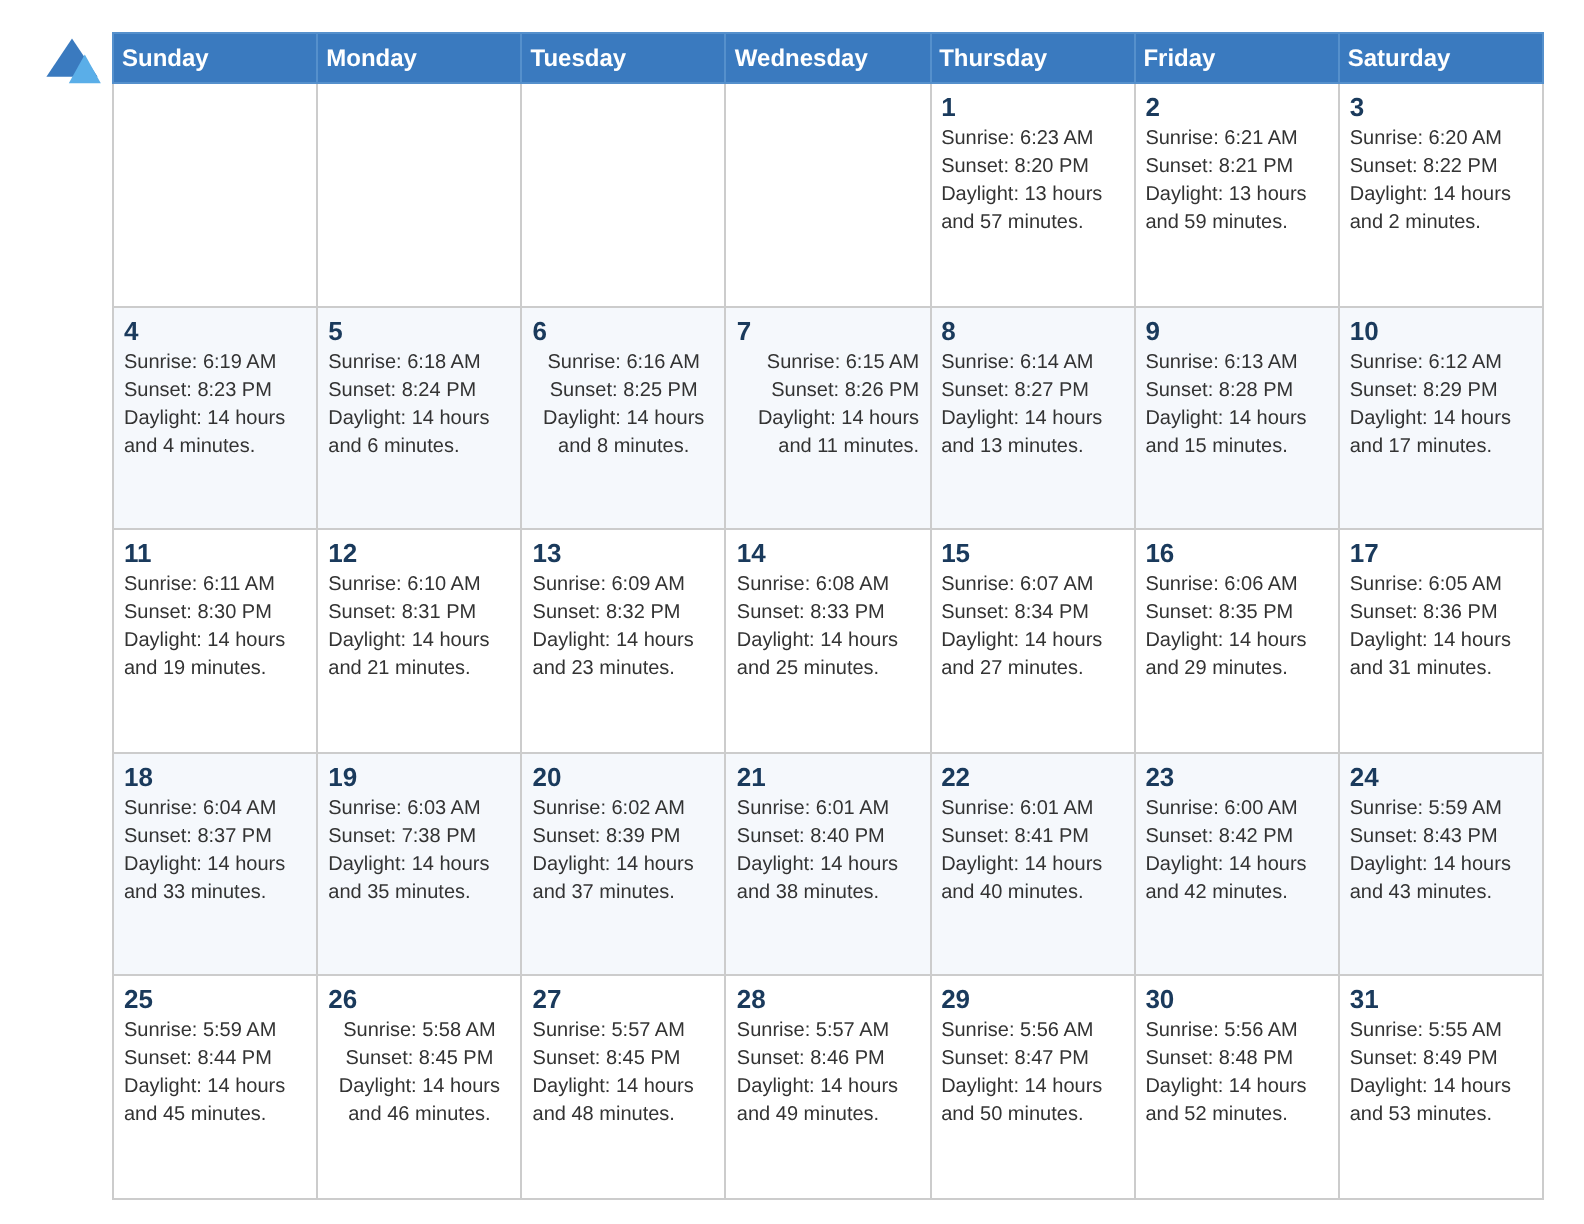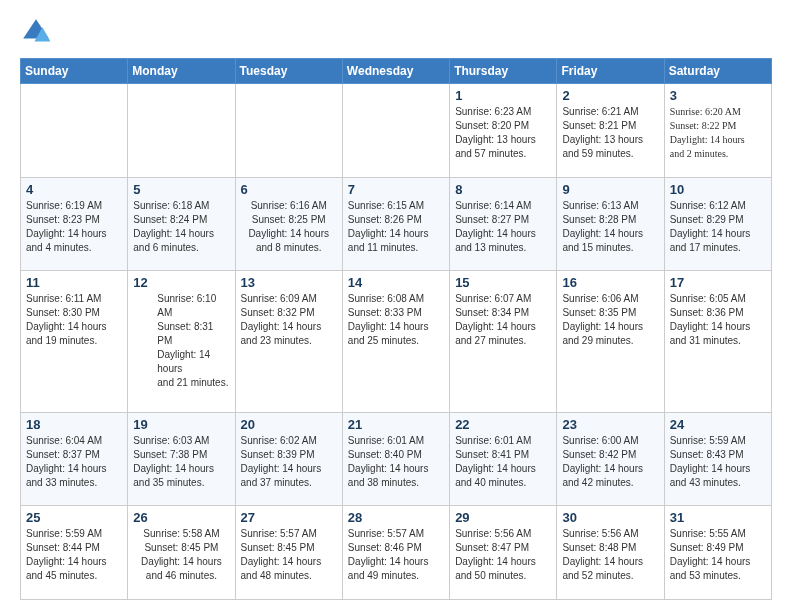--- a/index.html
+++ b/index.html
@@ -8,21 +8,20 @@
       background: #fff;
       width: 792px;
       height: 612px;
       overflow: hidden;
     }
     .page {
       width: 792px;
       height: 612px;
       padding: 16px 20px 12px 20px;
       display: flex;
-      flex-direction: column;
     }
     .header {
       display: flex;
       justify-content: space-between;
       align-items: flex-start;
       margin-bottom: 10px;
     }
     .logo {
       display: flex;
       align-items: center;
@@ -142,21 +141,21 @@
           </td>
           <td>
             <div class="day-number">2</div>
             <div class="day-info" style="white-space: pre-line;">Sunrise: 6:21 AM
 Sunset: 8:21 PM
 Daylight: 13 hours
 and 59 minutes.</div>
           </td>
           <td>
             <div class="day-number">3</div>
-            <div class="day-info" style="white-space: pre-line; font-family: Liberation Serif, serif;">Sunrise: 6:20 AM
+            <div class="day-info" style="white-space: pre-line;">Sunrise: 6:20 AM
 Sunset: 8:22 PM
 Daylight: 14 hours
 and 2 minutes.</div>
           </td>
         </tr>
         <tr>
           <td>
             <div class="day-number">4</div>
             <div class="day-info" style="white-space: pre-line;">Sunrise: 6:19 AM
 Sunset: 8:23 PM
@@ -172,21 +171,21 @@
           </td>
           <td>
             <div class="day-number">6</div>
             <div class="day-info" style="white-space: pre-line; text-align: center;">Sunrise: 6:16 AM
 Sunset: 8:25 PM
 Daylight: 14 hours
 and 8 minutes.</div>
           </td>
           <td>
             <div class="day-number">7</div>
-            <div class="day-info" style="white-space: pre-line;">Sunrise: 6:15 AM
+            <div class="day-info" style="white-space: pre-line; text-align: right;">Sunrise: 6:15 AM
 Sunset: 8:26 PM
 Daylight: 14 hours
 and 11 minutes.</div>
           </td>
           <td>
             <div class="day-number">8</div>
             <div class="day-info" style="white-space: pre-line;">Sunrise: 6:14 AM
 Sunset: 8:27 PM
 Daylight: 14 hours
 and 13 minutes.</div>
@@ -209,21 +208,21 @@
         <tr>
           <td>
             <div class="day-number">11</div>
             <div class="day-info" style="white-space: pre-line;">Sunrise: 6:11 AM
 Sunset: 8:30 PM
 Daylight: 14 hours
 and 19 minutes.</div>
           </td>
           <td>
             <div class="day-number">12</div>
-            <div class="day-info" style="white-space: pre-line; margin-left: 24px;">Sunrise: 6:10 AM
+            <div class="day-info" style="white-space: pre-line;">Sunrise: 6:10 AM
 Sunset: 8:31 PM
 Daylight: 14 hours
 and 21 minutes.</div>
           </td>
           <td>
             <div class="day-number">13</div>
             <div class="day-info" style="white-space: pre-line;">Sunrise: 6:09 AM
 Sunset: 8:32 PM
 Daylight: 14 hours
 and 23 minutes.</div>

